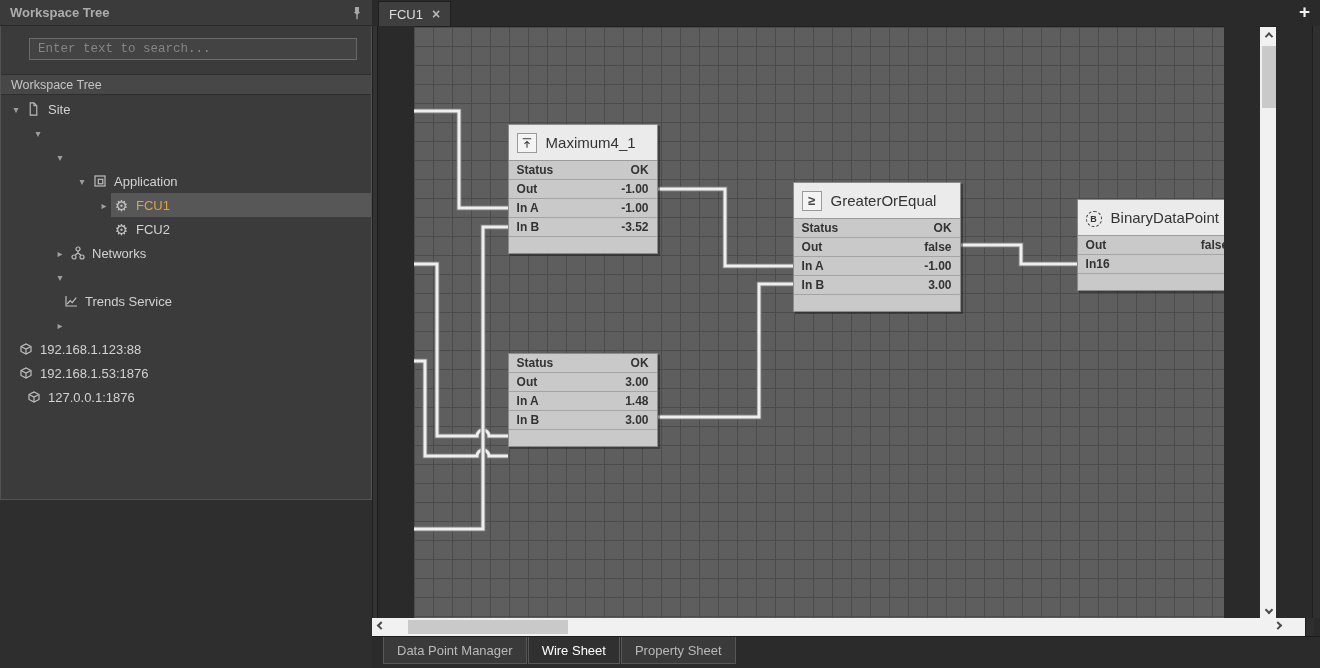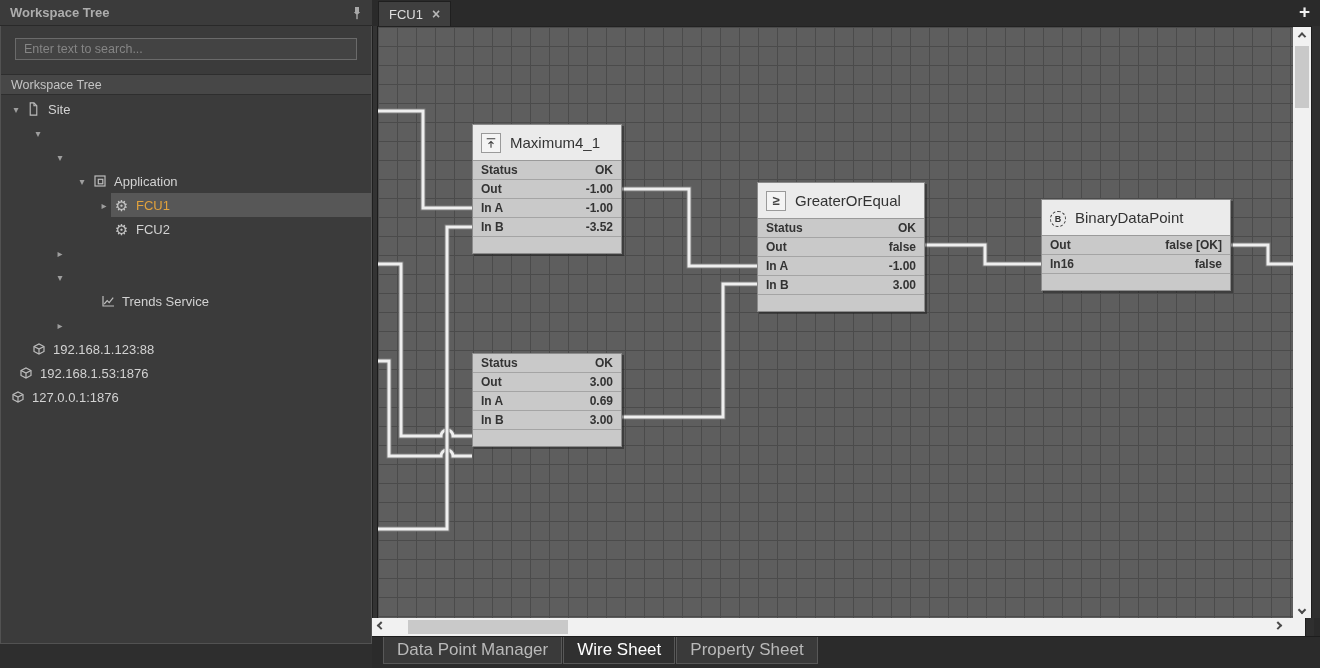--- a/index.html
+++ b/index.html
@@ -1,27 +1,27 @@
 <!DOCTYPE html>
 <html><head>
 <meta charset="utf-8">
 <style>
   * { margin:0; padding:0; box-sizing:border-box; }
   html,body { width:1320px; height:668px; overflow:hidden; background:#2e2e2e;
               font-family:"Liberation Sans", sans-serif; }
   .app { display:flex; width:1320px; height:668px; }
 
   
-  .sidebar { width:372px; height:644px; background:#3b3b3b; display:flex; flex-direction:column; }
+  .sidebar { width:372px; height:500px; background:#3b3b3b; display:flex; flex-direction:column; }
   .sidebar-titlebar { height:26px; background:#3b3b3b; border-bottom:1px solid #292929;
     display:flex; align-items:center; padding:0 10px; }
   .sidebar-title { font-size:13px; font-weight:bold; color:#adadad; flex:1; }
   .sidebar-body { flex:1; border:1px solid #525252; border-top:none; background:#3b3b3b;
     display:flex; flex-direction:column; overflow:hidden; }
-  .search-wrap { padding:12px 14px 14px 14px; }
+  .search-wrap { padding:12px 14px 14px 28px;font-family:Liberation Mono, monospace; }
   .search-input { width:100%; height:22px; background:#434343; border:1px solid #6a6a6a;
     color:#bcbcbc; font-size:12.5px; padding:0 8px; outline:none; font-family:inherit; }
   .search-input::placeholder { color:#858585; }
   .tree-section-header { height:21px; background:#474747; border-top:1px solid #2e2e2e;
     border-bottom:1px solid #2e2e2e; color:#c4c4c4; font-size:12.5px;
     display:flex; align-items:center; padding:0 10px; }
   .tree { flex:1; padding-top:2px; }
   .tree-row { height:24px; display:flex; align-items:center; color:#d2d2d2; font-size:13px; }
   .tree-expander { width:14px; text-align:center; color:#9e9e9e; font-size:10px; flex:0 0 14px; cursor:default; }
   .tree-expander.none { flex:0 0 6px; }
@@ -33,21 +33,21 @@
   .gear-glyph { color:#c6c6c6; font-size:15px; line-height:15px; }
 
   
   .main { width:948px; height:668px; display:flex; flex-direction:column; background:#2a2a2a; }
   .tabbar { height:26px; background:#2a2a2a; display:flex; align-items:flex-end; position:relative; }
   .tab { height:25px; margin-left:6px; background:#3f3f3f; border:1px solid #1f1f1f; border-bottom:none;
     display:flex; align-items:center; padding:0 10px; gap:9px; color:#dedede; font-size:13px; }
   .tab-close { color:#b8b8b8; font-weight:bold; font-size:14px; line-height:12px; cursor:default; }
   .tab-add { position:absolute; right:10px; top:1px; color:#f0f0f0; font-size:19px; font-weight:bold; }
 
-  .canvas-row { display:flex; height:592px; }
+  .canvas-row { display:flex; height:592px;gap:36px; }
   .canvas-leftedge { width:6px; background:#333333; border-left:1px solid #1f1f1f; border-right:1px solid #1c1c1c; }
   .canvas { position:relative; width:915px; height:592px; background-color:#5e5e5e; overflow:hidden;
     background-image: linear-gradient(#4b4b4b 1px, transparent 1px),
                       linear-gradient(90deg, #4b4b4b 1px, transparent 1px);
     background-size:19px 19px; border-top:1px solid #222; }
   .wires-layer { position:absolute; left:0; top:0; width:915px; height:592px; }
   .wires-layer path { fill:none; }
   .wire-outline { stroke:#7d7d7d; stroke-width:5; }
   .wire-core { stroke:#efefef; stroke-width:3; }
 
@@ -80,21 +80,21 @@
   .hscroll-row { height:18px; display:flex; background:#2a2a2a; }
   .hscroll { width:933px; height:18px; background:#f1f1f1; position:relative; }
   .hthumb { position:absolute; top:2px; left:36px; width:160px; height:14px; background:#c9c9c9; }
   .hscroll .sb-arrow { height:18px; }
   .hscroll .sb-arrow.right-a { right:18px; }
   .hscroll-filler { width:9px; background:#2f2f2f; border-left:1px solid #1e1e1e; }
 
   
   .bottombar { height:32px; background:#2b2b2b; display:flex; align-items:flex-start;
     padding-left:11px; border-top:1px solid #1d1d1d; }
-  .btab { height:27px; display:flex; align-items:center; padding:0 13px; font-size:17px;
+  .btab { height:27px; display:flex; align-items:center; padding:0 13px; font-size:13px;
     background:#3a3a3a; border:1px solid #585858; border-top:none; color:#b9b9b9; margin-right:1px; }
   .btab.active { background:#303030; color:#ffffff; }
 
   .pin-icon svg { display:block; }
 </style>
 </head>
 <body>
 
 <div class="app">
 
@@ -157,40 +157,51 @@
             <span class="tree-expander"></span>
             <span class="tree-content">
               <span class="tree-icon">
                 <span class="gear-glyph">⚙</span>
               </span>
               <span class="tree-label">FCU2</span>
             </span>
           </div>
           <div class="tree-row" style="padding-left: 52px;">
             <span class="tree-expander">▸</span>
+            <span class="tree-content">
+              <span class="tree-icon">
+                <svg width="16" height="16" viewBox="0 0 16 16">
+                  <circle cx="8" cy="4" r="2"></circle>
+                  <circle cx="4" cy="12" r="2"></circle>
+                  <circle cx="12" cy="12" r="2"></circle>
+                  <path d="M8 6v2M8 8l-3 2.3M8 8l3 2.3"></path>
+                </svg>
+              </span>
+              <span class="tree-label">Networks</span>
+            </span>
           </div>
           <div class="tree-row" style="padding-left: 52px;">
             <span class="tree-expander">▾</span>
           </div>
-          <div class="tree-row" style="padding-left: 82px; justify-content: center;">
+          <div class="tree-row" style="padding-left: 45px; justify-content: center;">
             <span class="tree-expander"></span>
             <span class="tree-content">
               <span class="tree-icon">
                 <svg width="16" height="16" viewBox="0 0 16 16">
                   <path d="M3 3v10h11"></path>
                   <path d="M4.2 11l3-3.4 2 2 4-5"></path>
                 </svg>
               </span>
               <span class="tree-label">Trends Service</span>
             </span>
           </div>
           <div class="tree-row" style="padding-left: 52px;">
             <span class="tree-expander">▸</span>
           </div>
-          <div class="tree-row" style="padding-left: 8px; margin-left: 13px;">
+          <div class="tree-row" style="padding-left: 8px;">
             <span class="tree-expander none"></span>
             <span class="tree-content">
               <span class="tree-icon">
                 <svg width="16" height="16" viewBox="0 0 16 16">
                   <path d="M3 5.5L8 3l5 2.5v5L8 13l-5-2.5z"></path>
                   <path d="M3 5.5L8 8l5-2.5M8 8v5"></path>
                 </svg>
               </span>
               <span class="tree-label">192.168.1.123:88</span>
             </span>
@@ -200,21 +211,21 @@
             <span class="tree-content">
               <span class="tree-icon">
                 <svg width="16" height="16" viewBox="0 0 16 16">
                   <path d="M3 5.5L8 3l5 2.5v5L8 13l-5-2.5z"></path>
                   <path d="M3 5.5L8 8l5-2.5M8 8v5"></path>
                 </svg>
               </span>
               <span class="tree-label">192.168.1.53:1876</span>
             </span>
           </div>
-          <div class="tree-row" style="padding-left: 0;">
+          <div class="tree-row" style="padding-left: 16px;">
             <span class="tree-expander none"></span>
             <span class="tree-content">
               <span class="tree-icon">
                 <svg width="16" height="16" viewBox="0 0 16 16">
                   <path d="M3 5.5L8 3l5 2.5v5L8 13l-5-2.5z"></path>
                   <path d="M3 5.5L8 8l5-2.5M8 8v5"></path>
                 </svg>
               </span>
               <span class="tree-label">127.0.0.1:1876</span>
             </span>
@@ -286,21 +297,21 @@
             <div class="block-row">
               <span>Status</span>
               <span>OK</span>
             </div>
             <div class="block-row">
               <span>Out</span>
               <span>3.00</span>
             </div>
             <div class="block-row">
               <span>In A</span>
-              <span>0.69</span>
+              <span>1.48</span>
             </div>
             <div class="block-row">
               <span>In B</span>
               <span>3.00</span>
             </div>
             <div class="block-footer"></div>
           </div>
           <div class="block" style="left: 379px; top: 155px; width: 168px;">
             <div class="block-header">
               <span class="block-icon">

